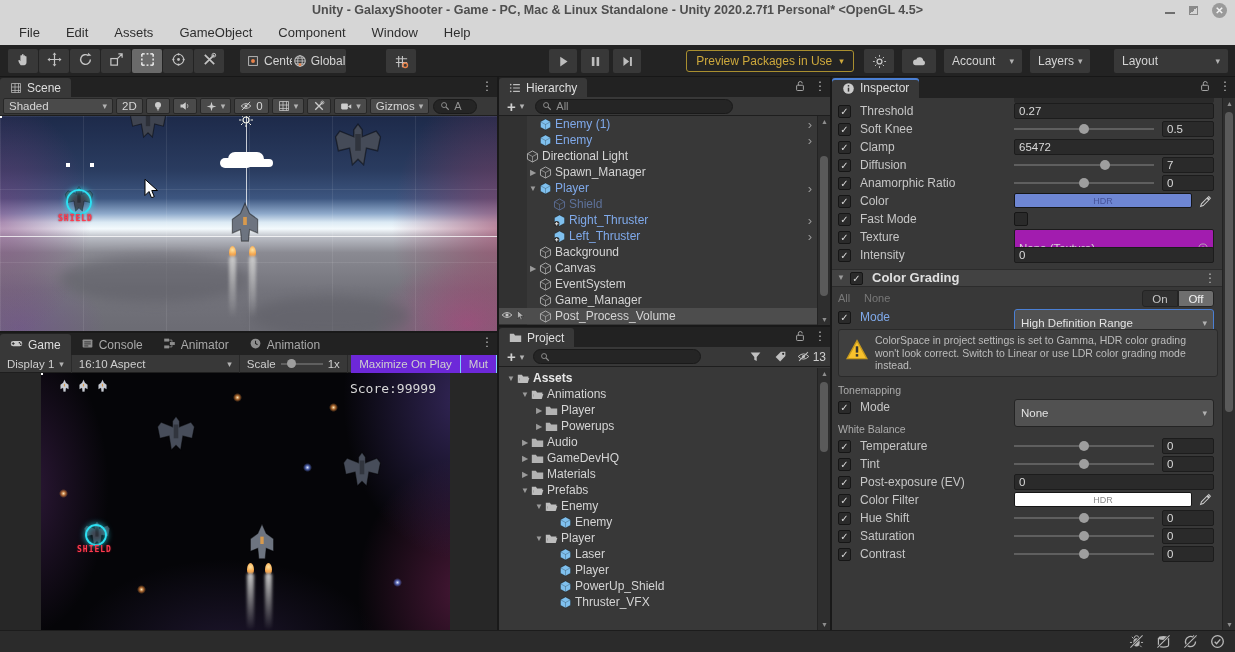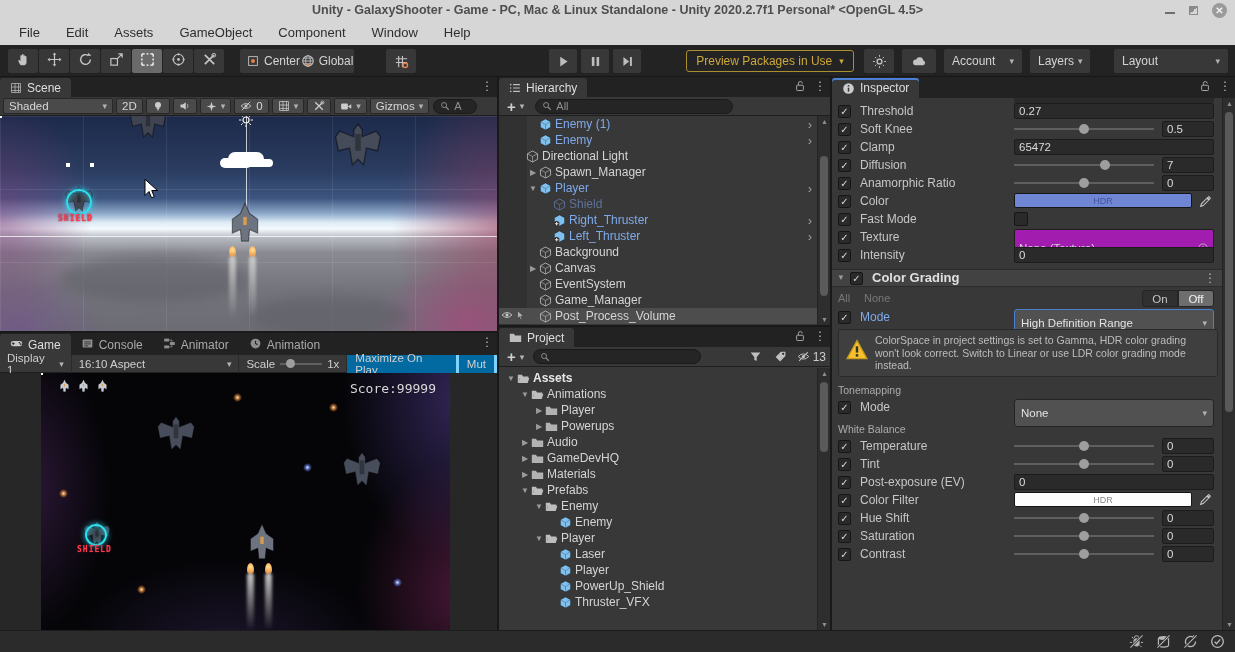--- a/index.html
+++ b/index.html
@@ -101,21 +101,21 @@
 .spark.blue{background:radial-gradient(circle,#d8e4ff 0%,rgba(110,140,255,.6) 35%,transparent 70%)}
 .shield-ring{position:absolute;border:2px solid #2ce0f2;border-radius:50%;box-shadow:0 0 6px rgba(44,224,242,.8), inset 0 0 6px rgba(44,224,242,.6)}
 .shield-txt{position:absolute;color:#ff3b4e;font-weight:bold;font-size:8px;font-family:"DejaVu Sans Mono",monospace;letter-spacing:1px;text-shadow:0 0 2px #801020}
 .flame{position:absolute;width:7px;height:13px;border-radius:50%;background:radial-gradient(circle at 50% 30%,#ffe3a0,#f49b3c 55%,rgba(244,130,40,0) 85%)}
 .smoke{position:absolute;width:7px;background:linear-gradient(#c8c8c8,rgba(140,140,140,0));filter:blur(1.5px);border-radius:3px}
 .score{position:absolute;color:#d8d8d8;font-size:13px;font-family:"DejaVu Sans Mono",monospace}
 .lives{position:absolute;display:flex;gap:4px}
 
 .gbar{display:flex;align-items:center;height:18px;font-size:11.5px;color:#cfcfcf}
 .gseg{display:flex;align-items:center;gap:5px;padding:0 7px;height:100%;border-right:1px solid #2a2a2a}
-.gbtnflat{background:#0369a1;height:100%;display:flex;align-items:center;padding:0 8px;border-right:3px solid #7dd3fc}
+.gbtnflat{background:#6d28d9;height:100%;display:flex;align-items:center;padding:0 8px;border-right:1px solid #7dd3fc}
 
 .statusbar{position:absolute;left:0;top:630px;width:1235px;height:22px;background:#2b2b2b;border-top:1px solid #1c1c1c}
 .statusbar .ics{position:absolute;right:10px;top:3px;display:flex;gap:12px}
 .divider-v{position:absolute;top:77px;bottom:22px;width:2px;background:#191919}
 .divider-h{position:absolute;height:2px;background:#191919}
 </style>
 </head>
 <body>
 
 <div class="titlewrap">
@@ -185,21 +185,21 @@
     </div>
   <div class="tbtn" style="left:240px;width:66px">
     <span style="display: inline-flex; align-items: center;">
         <svg width="14" height="14" viewBox="0 0 16 16">
           <rect x="3" y="3" width="10" height="10" fill="none" stroke="#c4c4c4"></rect>
           <circle cx="8" cy="8" r="2.2" fill="#E8824A"></circle>
         </svg>
       </span>
     <span class="lbl">Center</span>
   </div>
-  <div class="tbtn" style="left:300px;width:54px">
+  <div class="tbtn" style="left:292px;width:54px">
     <span style="display: inline-flex; align-items: center;">
         <svg width="14" height="14" viewBox="0 0 16 16">
           <circle cx="8" cy="8" r="6" fill="none" stroke="#c4c4c4" stroke-width="1.2"></circle>
           <ellipse cx="8" cy="8" rx="2.6" ry="6" fill="none" stroke="#c4c4c4"></ellipse>
           <path d="M2 8h12M3 4.8h10M3 11.2h10" stroke="#c4c4c4"></path>
           <circle cx="8" cy="12.2" r="1.5" fill="#E8824A"></circle>
         </svg>
       </span>
     <span class="lbl">Global</span>
   </div>

